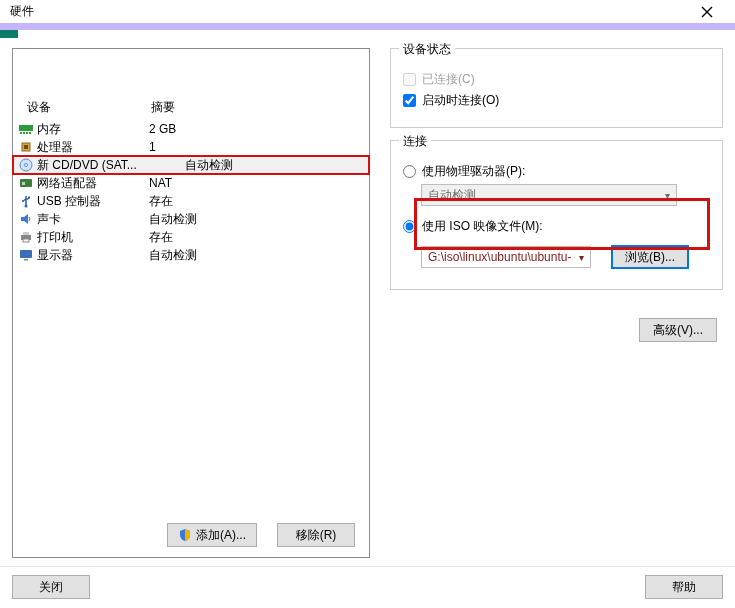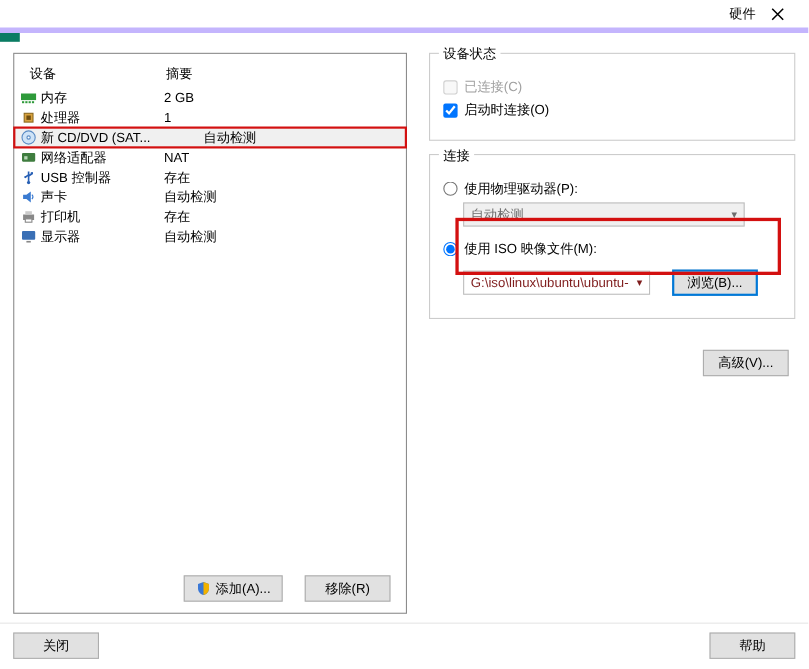--- a/index.html
+++ b/index.html
@@ -10,23 +10,23 @@
     background: #fff;
     color: #000;
     width: 735px;
     height: 608px;
     overflow: hidden;
   }
   .titlebar {
     height: 30px;
     display: flex;
     align-items: center;
-    justify-content: flex-end;
+    justify-content: space-between;
     padding: 0 8px 0 10px;
-    border-bottom: 5px solid #c4b5fd;
+    border-bottom: 7px solid #c4b5fd;
   }
   .titlebar-close {
     width: 40px; height: 28px;
     display:flex; align-items:center; justify-content:center;
     font-size: 14px;
   }
   .tab-strip {
     position: relative;
     height: 10px;
   }
@@ -46,20 +46,21 @@
     position: relative;
     display: flex;
     flex-direction: column;
     justify-content: space-between;
   }
   .dev-table { padding-top: 6px; }
   .dev-header {
     display: flex;
     padding: 4px 8px;
     font-weight: normal;
+    margin-top: 40px;
   }
   .dev-header .col1 { width: 130px; padding-left: 6px; }
   .dev-header .col2 { flex: 1; }
   .dev-row {
     display: flex;
     align-items: center;
     height: 18px;
     padding: 0 4px 0 6px;
     justify-content: space-between;
   }

